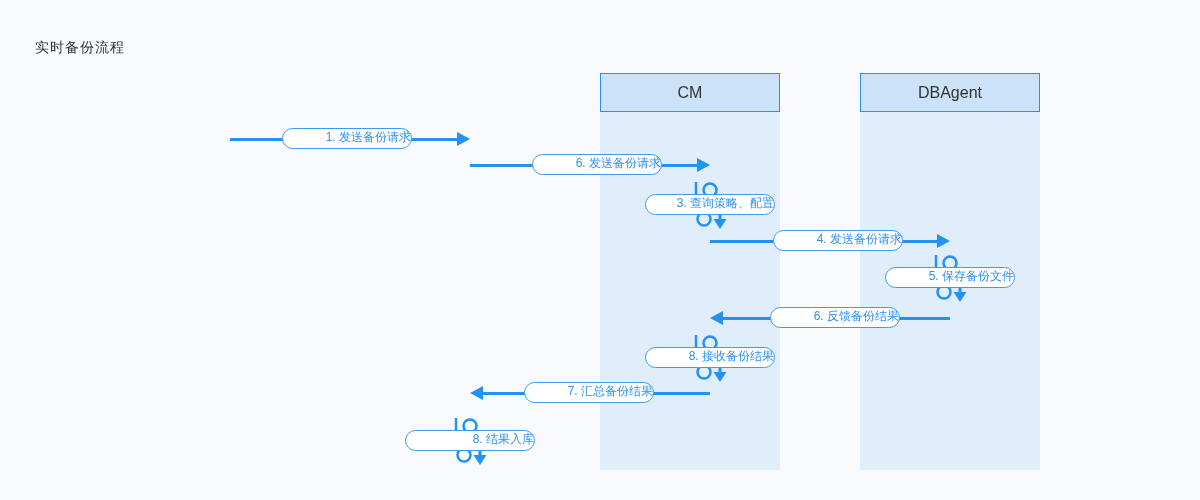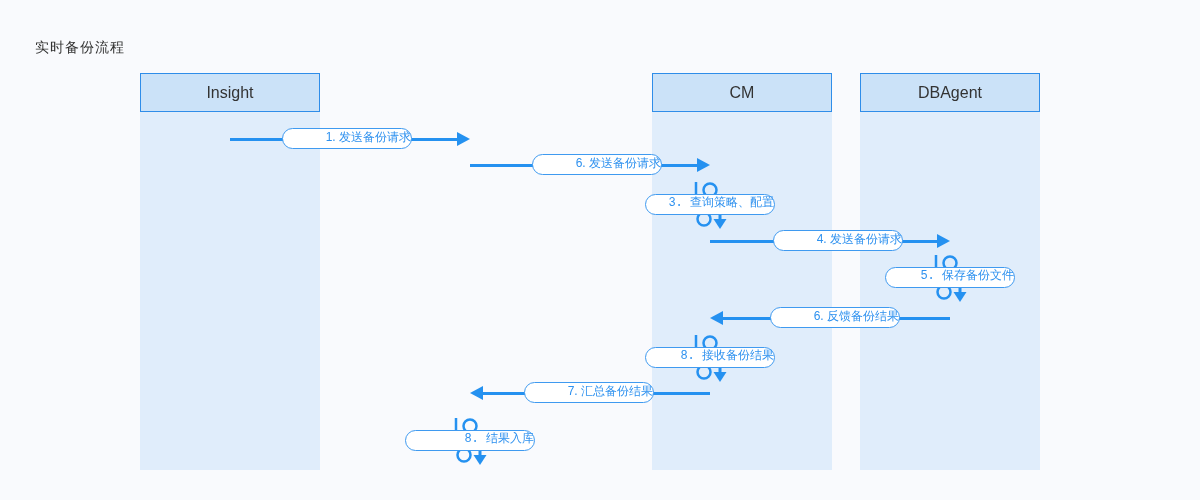--- a/index.html
+++ b/index.html
@@ -63,38 +63,32 @@
     font-size:12px;line-height:17px;
     text-align:right;
     white-space:nowrap;
     z-index:3;
   }
   .selfloop{position:absolute;z-index:2;}
   .loop-glyph{
     position:absolute;left:-22px;top:-27px;
     color:var(--accent);
   }
-  .selfloop .pill{left:-65px;top:-11px;font-family:Liberation Mono, monospace;}
+  .selfloop .pill{left:-65px;top:-11px;}
 </style>
 </head>
 <body>
 
 <div class="canvas">
 
   <div class="title">实时备份流程</div>
 
-  <div class="actor" style="left:140px">
-    <div class="actor-header">
-      <span>Insight</span>
-    </div>
-    <div class="actor-lifeline"></div>
-  </div>
 
 
-  <div class="actor" style="left:652px">
+  <div class="actor" style="left:600px">
     <div class="actor-header">
       <span>CM</span>
     </div>
     <div class="actor-lifeline"></div>
   </div>
 
   <div class="actor" style="left:860px">
     <div class="actor-header">
       <span>DBAgent</span>
     </div>

